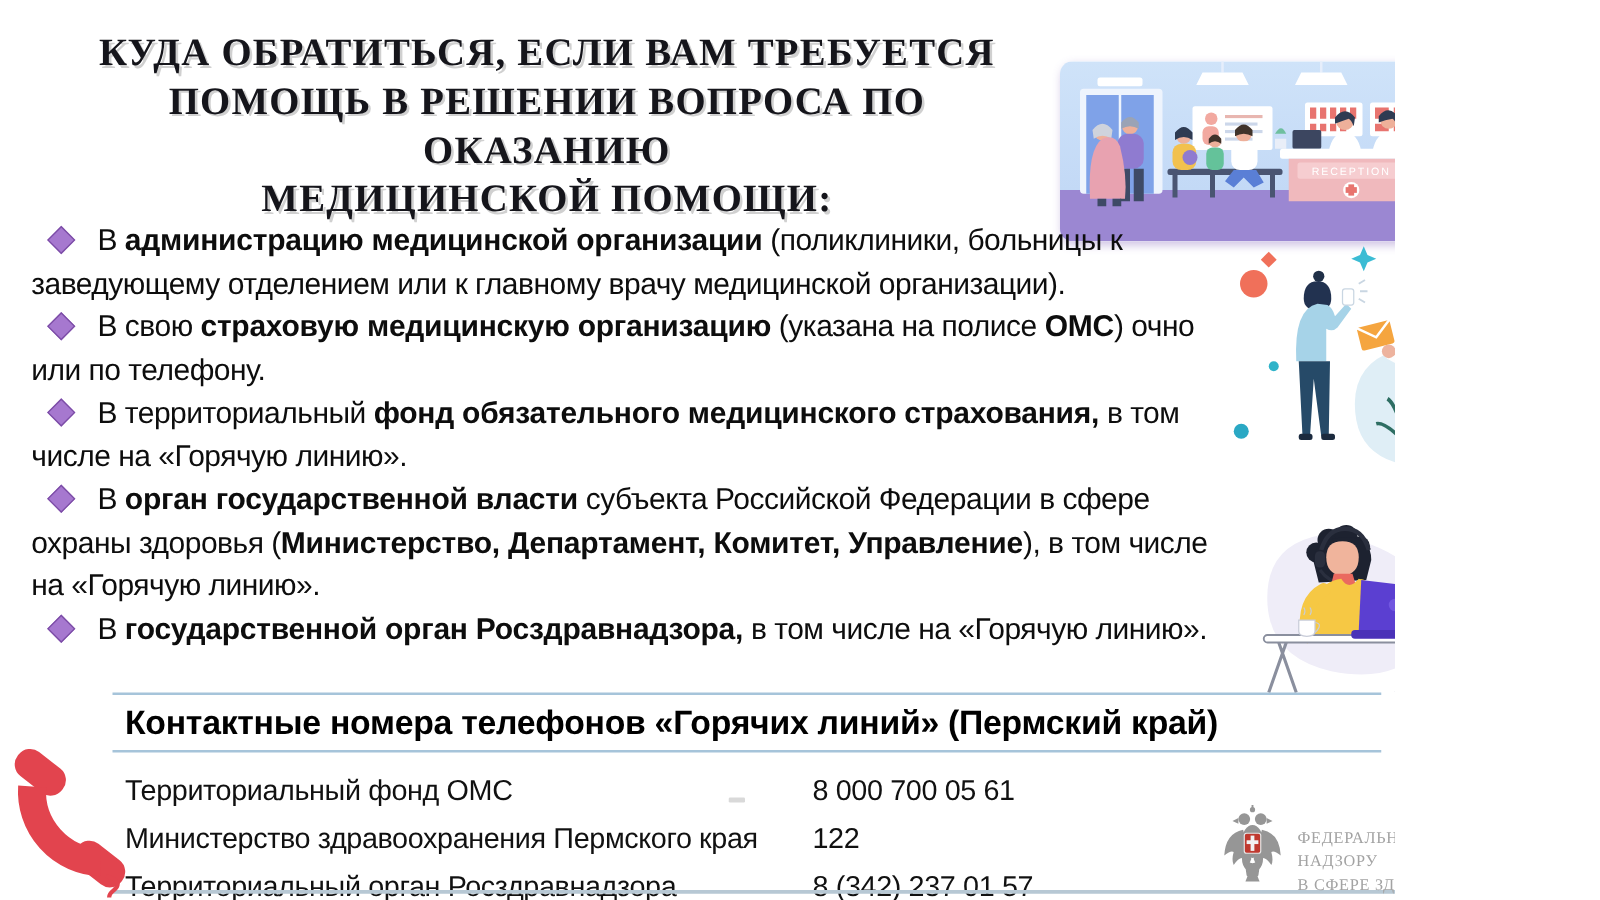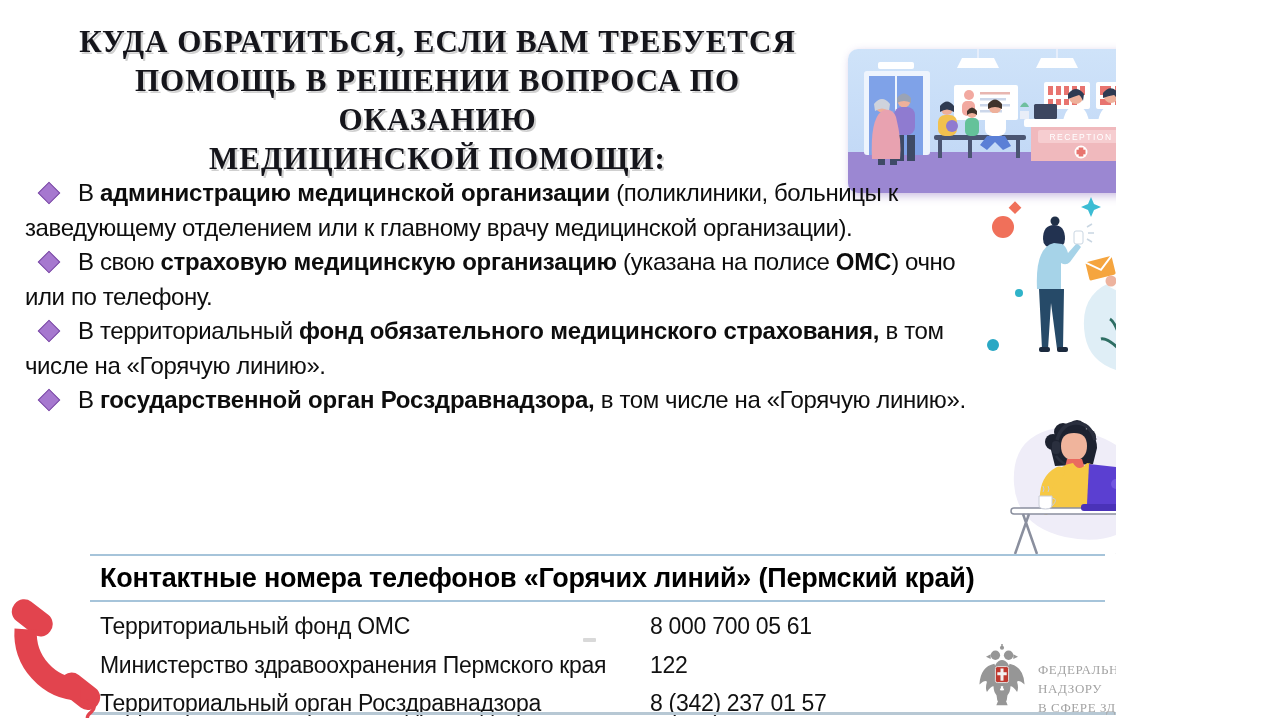--- a/index.html
+++ b/index.html
@@ -29,21 +29,21 @@
   .callcenter{position:absolute;top:412px;left:995px;width:285px;height:153px;}
 
   
   .tline{position:absolute;height:2px;background:#a6c4da;}
   .tline.l1{left:90px;top:554px;width:1015px;}
   .tline.l2{left:90px;top:600px;width:1015px;}
   .tline.l3{left:90px;top:712px;width:1175px;height:3px;background:#b7c8d4;}
   .theader{position:absolute;top:563px;left:100px;width:1020px;text-align:left;
            font-size:27px;font-weight:bold;color:#000;letter-spacing:-0.2px;}
   .table-rows{position:absolute;top:607px;left:100px;width:920px;font-size:23px;letter-spacing:-0.3px;}
-  .trow{display:flex;align-items:center;height:38.7px;}
+  .trow{display:flex;align-items:flex-end;height:38.7px;}
   .trow .cell-label{width:550px;flex:none;}
   .smudge{position:absolute;left:583px;top:638px;width:13px;height:4px;background:#b9b9b9;opacity:.55;border-radius:1px;}
 
   
   .phone{position:absolute;left:6px;top:596px;width:98px;height:122px;}
 
   
   .emblem{position:absolute;left:977px;top:644px;width:50px;height:64px;}
   .agency{position:absolute;left:1038px;top:660px;width:232px;
           font-family:"Liberation Serif",serif;font-size:13px;line-height:19px;color:#a3a3a3;letter-spacing:0.6px;}
@@ -211,20 +211,21 @@
         <path d="M413 74 q6-12 10 0 q4 10-5 12 q-9-2-5-12 z" fill="#6fbf9f"></path>
           <rect x="412" y="86" width="12" height="16" fill="#eef2fa"></rect>
       </g>
     </svg>
   </div>
 
   <div class="bullets">
       <p class="bullet"><span class="diamond"></span><span>В </span><span class="bold">администрацию медицинской организации</span><span> (поликлиники, больницы к заведующему отделением или к главному врачу медицинской организации).</span></p>
       <p class="bullet"><span class="diamond"></span><span>В свою </span><span class="bold">страховую медицинскую организацию</span><span> (указана на полисе </span><span class="bold">ОМС</span><span>) очно или по телефону.</span></p>
       <p class="bullet"><span class="diamond"></span><span>В территориальный </span><span class="bold">фонд обязательного медицинского страхования,</span><span> в том числе на «Горячую линию».</span></p>
+      <p class="bullet"><span class="diamond"></span><span>В </span><span class="bold">орган государственной власти</span><span> субъекта Российской Федерации в сфере охраны здоровья (</span><span class="bold">Министерство, Департамент, Комитет, Управление</span><span>), в том числе на «Горячую линию».</span></p>
       <p class="bullet"><span class="diamond"></span><span>В </span><span class="bold">государственной орган Росздравнадзора,</span><span> в том числе на «Горячую линию».</span></p>
     </div>
 
   <div class="telemed">
     <svg viewBox="0 0 305 205" width="305" height="205">
       <path d="M150 95 q-48 10 -40 58 q7 38 62 38 q72 0 86 -30 q12 -26 -12 -50 q-32 -28 -96 -16 z" fill="#dfeef6"></path>
       <circle cx="28" cy="44" r="11" fill="#f0705a"></circle>
       <rect x="36" y="20" width="9" height="9" transform="rotate(45 40 24)" fill="#f0705a"></rect>
       <path d="M116 14 l3 7 7 3 -7 3 -3 7 -3 -7 -7 -3 7 -3 z" fill="#3bbcd4"></path>
       <path d="M280 162 l2.5 5.5 5.5 2.5 -5.5 2.5 -2.5 5.5 -2.5 -5.5 -5.5 -2.5 5.5 -2.5 z" fill="#7fc8dd"></path>

